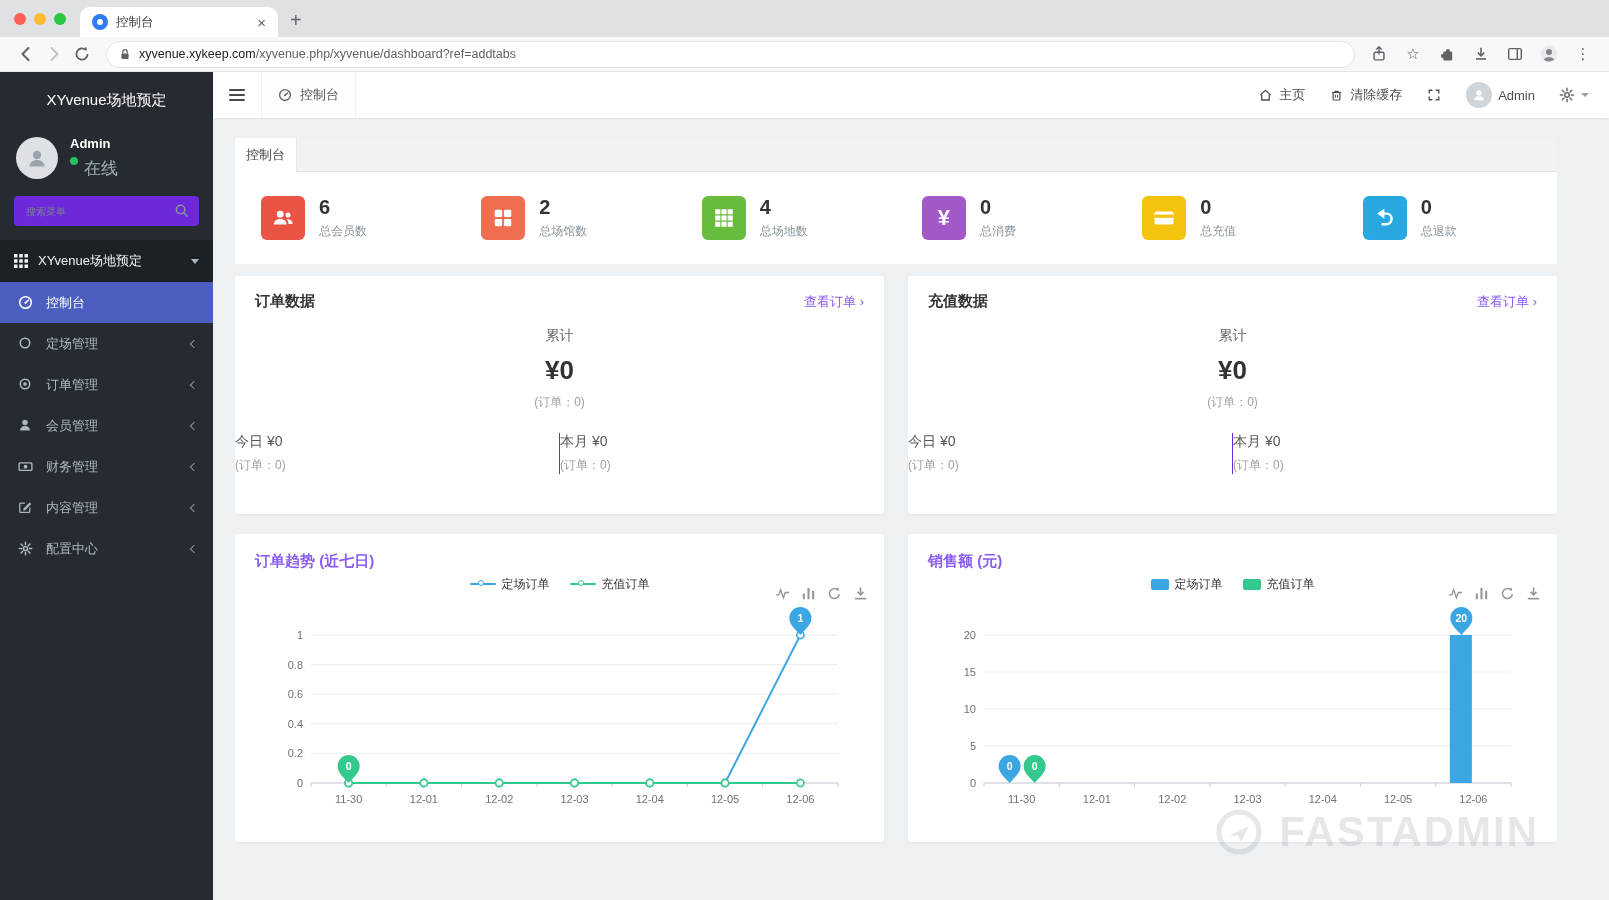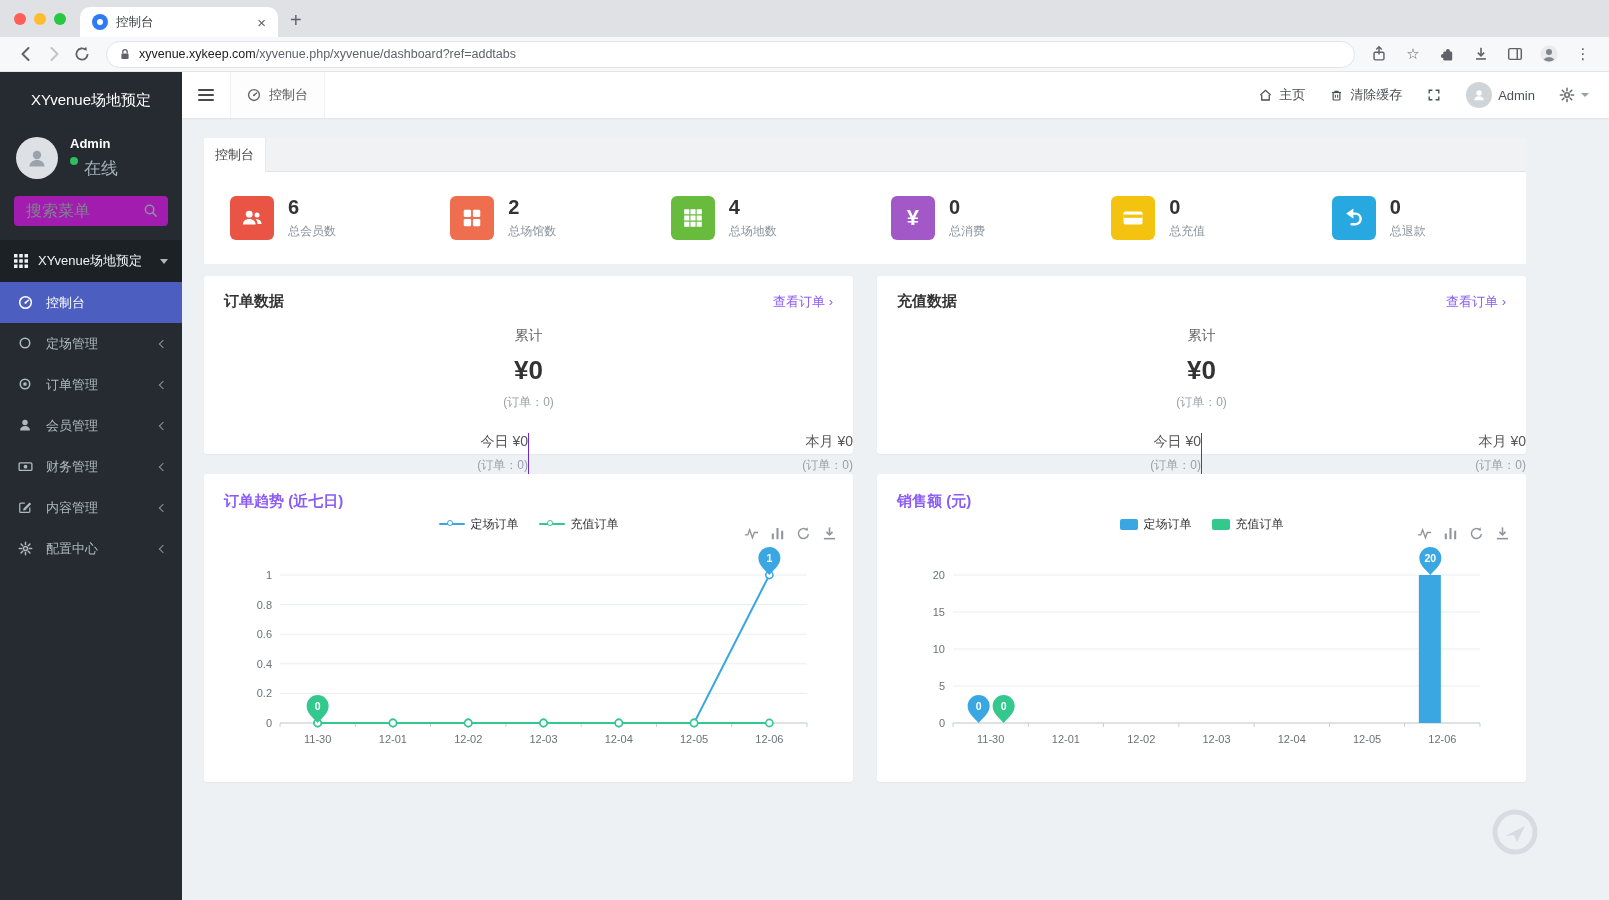--- a/index.html
+++ b/index.html
@@ -27,30 +27,30 @@
     display:flex; align-items:center; gap:8px; padding:0 12px; margin:0 10px; cursor:text; }
   .url { font-size:12.5px; white-space:nowrap; }
   .url .domain { color:#202124; } .url .path { color:#5f6368; }
   .tb-right { display:flex; align-items:center; gap:6px; }
   .glyph { font-size:15px; color:#5f6368; }
 
   
   .app { position:absolute; top:72px; left:0; right:0; bottom:0; display:flex; }
 
   
-  .sidebar { width:182px; flex:none; background:#262b31; color:#aeb9bf; display:flex; flex-direction:column; }
+  .sidebar { width:213px; flex:none; background:#262b31; color:#aeb9bf; display:flex; flex-direction:column; }
   .brand { height:56px; line-height:56px; text-align:center; color:#fff; font-size:15px; }
   .userpanel { display:flex; gap:12px; padding:8px 16px 12px; align-items:center; }
   .avatar-s { width:42px; height:42px; border-radius:50%; background:#dde1e5; display:flex; align-items:center; justify-content:center; flex:none; }
   .uname { font-size:13px; font-weight:bold; color:#fff; }
   .ustatus { font-size:17px; color:#9fb0b8; margin-top:6px; display:flex; align-items:flex-start; gap:6px; }
   .dot { width:8px; height:8px; border-radius:50%; background:#2dbe60; display:inline-block; }
   .searchbox { margin:4px 14px 14px; position:relative; }
-  .searchbox input { width:100%; height:30px; background:#a21caf; border:none; border-radius:4px;
-    color:#c9d2d8; font-size:16px; padding:0 32px 0 12px; outline:none; }
+  .searchbox input { width:100%; height:30px; background:#6d28d9; border:none; border-radius:4px;
+    color:#c9d2d8; font-size:10px; padding:0 32px 0 12px; outline:none; }
   .searchbox input::placeholder { color:#7c868d; }
   .searchbox .sic { position:absolute; right:10px; top:7px; }
   .menu-root { height:42px; background:#1c2126; color:#eef3f5; font-size:13px;
     display:flex; align-items:center; gap:10px; padding:0 14px; cursor:pointer; }
   .caret-down { width:0; height:0; border-left:4px solid transparent; border-right:4px solid transparent;
     border-top:5px solid #aeb9bf; margin-left:auto; }
   .mitem { height:41px; display:flex; align-items:center; gap:12px; padding:0 16px 0 18px;
     font-size:13px; color:#aeb9bf; cursor:pointer; }
   .mitem .ic { width:16px; height:16px; flex:none; }
   .mitem.active { background:#4c5fc0; color:#fff; }
@@ -77,30 +77,30 @@
 
   .stats { height:92px; background:#fff; display:flex; align-items:center; }
   .stat { flex:1; display:flex; align-items:center; gap:14px; padding-left:26px; }
   .stat-ic { width:44px; height:44px; border-radius:6px; color:#fff; display:flex; align-items:center; justify-content:center; flex:none; }
   .stat-val { font-size:20px; font-weight:bold; color:#333; line-height:1.1; }
   .stat-lab { font-size:12px; color:#8a949c; margin-top:5px; }
 
   .prow { display:flex; gap:24px; margin-top:12px; }
   .crow { display:flex; gap:24px; margin-top:20px; }
   .panel { width:649px; background:#fff; border-radius:3px; box-shadow:0 1px 2px rgba(0,0,0,.04); }
-  .dpanel { height:178px; }
+  .dpanel { height:238px; }
   .dp-head { display:flex; justify-content:space-between; align-items:center; padding:16px 20px 0; }
   .dp-title { font-size:15px; font-weight:bold; color:#333; }
   .dp-link { font-size:13px; color:#8b5cf6; cursor:pointer; }
   .dp-total { text-align:center; margin-top:16px; }
   .dp-cum { font-size:14px; color:#666; }
   .dp-amount { font-size:26px; font-weight:bold; color:#333; margin-top:10px; }
   .dp-orders { font-size:12px; color:#99a0a6; margin-top:8px; }
   .dp-split { display:flex; margin-top:22px; }
-  .dp-cell { flex:1; text-align:right; }
+  .dp-cell { flex:1; text-align:left; }
   .dp-cell + .dp-cell { border-left:1px solid #6d28d9; }
   .dp-cv { font-size:14px; color:#555; }
   .dp-co { font-size:12px; color:#99a0a6; margin-top:6px; }
 
   .cpanel { height:308px; position:relative; }
   .cp-title { padding:18px 20px 0; font-size:15px; font-weight:bold; color:#8b5cf6; }
   .cp-legend { height:22px; margin-top:2px; display:flex; justify-content:center; align-items:center; gap:20px; font-size:12px; color:#333; }
   .lg-item { display:flex; align-items:center; gap:6px; cursor:pointer; }
   .lg-line { width:26px; height:2px; border-radius:1px; position:relative; display:inline-block; }
   .lg-dot { position:absolute; left:8px; top:-3.5px; width:6px; height:6px; border:1.6px solid; border-radius:50%; background:#fff; }
@@ -682,13 +682,14 @@
       </div>
     </div>
   </div>
 </div>
 
 <div class="watermark">
   <svg width="48" height="48" viewBox="0 0 48 48">
     <circle cx="24" cy="24" r="20" fill="none" stroke="currentColor" stroke-width="5"></circle>
     <path d="M14 28l20-10-8 16-3-7z" fill="currentColor"></path>
   </svg>
+  <span class="wm-text">FASTADMIN</span>
 </div>
 
 </body></html>

